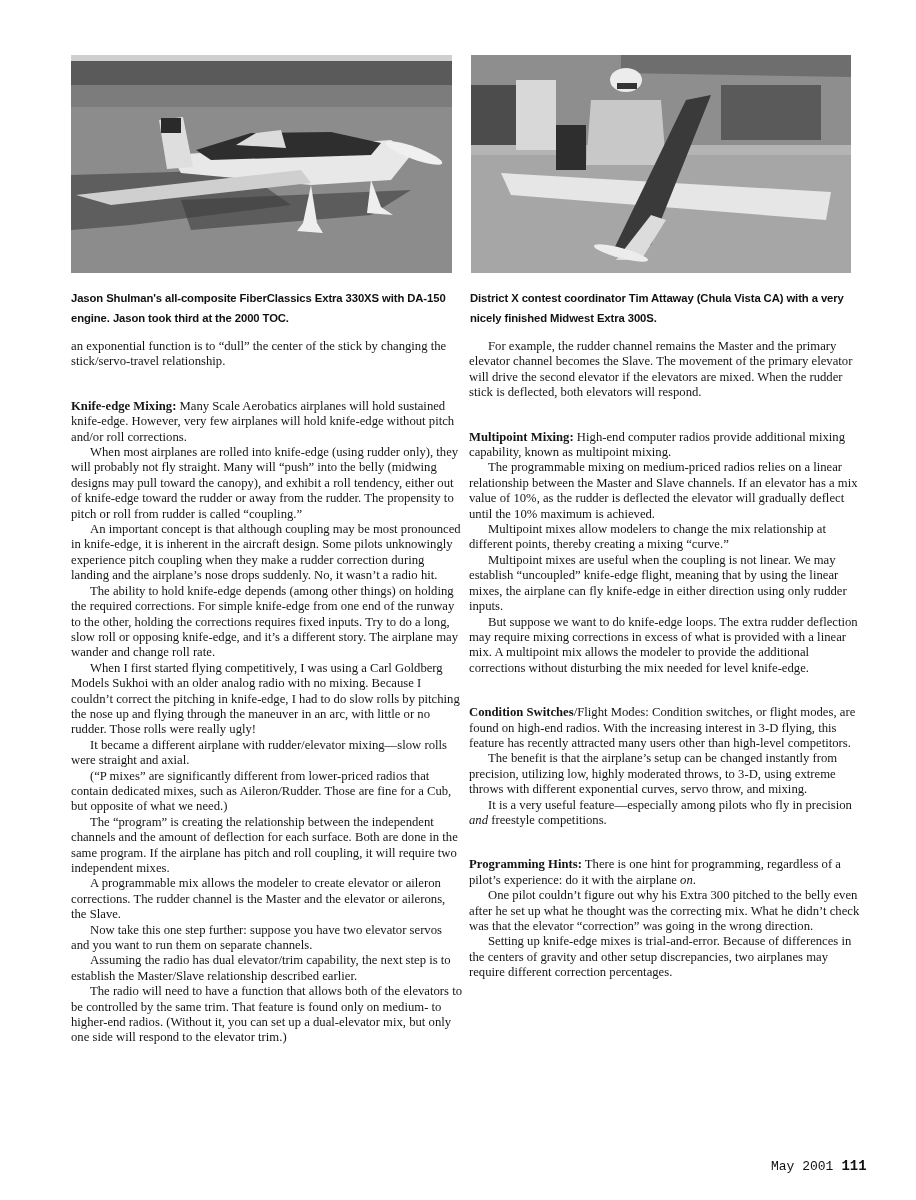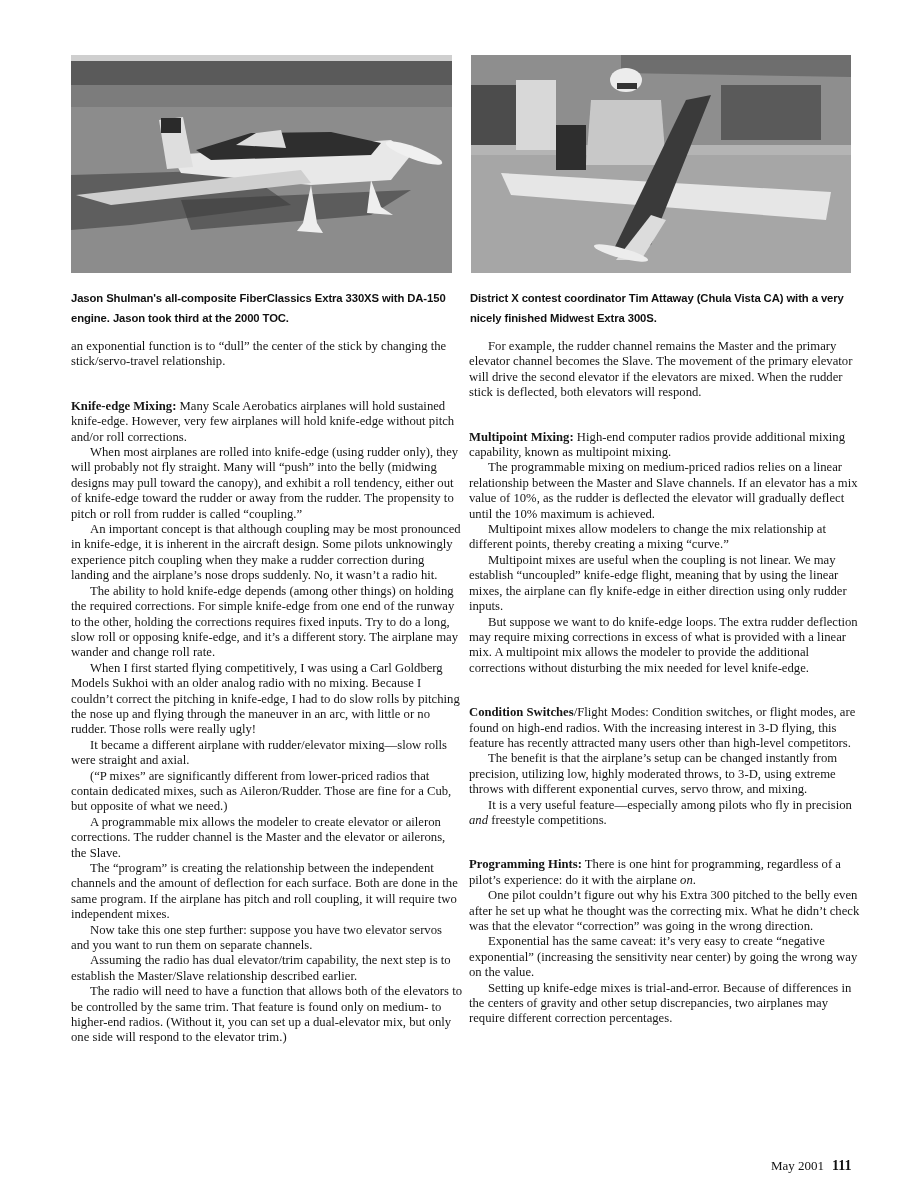--- a/index.html
+++ b/index.html
@@ -12,21 +12,21 @@
   #caption-left { left: 71px; }
   #caption-right { left: 470px; }
   .col { position: absolute; top: 339px; width: 392px; font-family: Liberation Serif, serif; font-size: 12.7px; line-height: 15.4px; color: #151515; }
   #col-left { left: 71px; }
   #col-right { left: 469px; }
   .col p { margin: 0; text-indent: 0; }
   .col p.ind { text-indent: 19px; }
   .col p.sec { margin-top: 29px; }
   .col b { font-weight: bold; }
   .col i { font-style: italic; }
-  .footer { position: absolute; top: 1158px; left: 771px; font-family: Liberation Serif, serif; font-size: 13px; color: #111; white-space: nowrap; }
+  .footer { position: absolute; top: 1158px; left: 771px; font-family: Liberation Mono, monospace; font-size: 13px; color: #111; white-space: nowrap; }
   .footer .pg { font-weight: bold; font-size: 14px; margin-left: 8px; }
 </style>
 </head>
 <body>
 
 <div class="photo" id="photo-left">
   <svg viewBox="0 0 381 218" preserveAspectRatio="none">
     <defs>
       <linearGradient id="gL" x1="0" y1="0" x2="0" y2="1">
         <stop offset="0" stop-color="#8d8d8d"></stop>
@@ -86,37 +86,36 @@
 
 <div class="col" id="col-left">
     <p>an exponential function is to “dull” the center of the stick by changing the stick/servo-travel relationship.</p>
     <p class="sec"><b>Knife-edge Mixing:</b><span> Many Scale Aerobatics airplanes will hold sustained knife-edge. However, very few airplanes will hold knife-edge without pitch and/or roll corrections.</span></p>
     <p class="ind">When most airplanes are rolled into knife-edge (using rudder only), they will probably not fly straight. Many will “push” into the belly (midwing designs may pull toward the canopy), and exhibit a roll tendency, either out of knife-edge toward the rudder or away from the rudder. The propensity to pitch or roll from rudder is called “coupling.”</p>
     <p class="ind">An important concept is that although coupling may be most pronounced in knife-edge, it is inherent in the aircraft design. Some pilots unknowingly experience pitch coupling when they make a rudder correction during landing and the airplane’s nose drops suddenly. No, it wasn’t a radio hit.</p>
     <p class="ind">The ability to hold knife-edge depends (among other things) on holding the required corrections. For simple knife-edge from one end of the runway to the other, holding the corrections requires fixed inputs. Try to do a long, slow roll or opposing knife-edge, and it’s a different story. The airplane may wander and change roll rate.</p>
     <p class="ind">When I first started flying competitively, I was using a Carl Goldberg Models Sukhoi with an older analog radio with no mixing. Because I couldn’t correct the pitching in knife-edge, I had to do slow rolls by pitching the nose up and flying through the maneuver in an arc, with little or no rudder. Those rolls were really ugly!</p>
     <p class="ind">It became a different airplane with rudder/elevator mixing—slow rolls were straight and axial.</p>
     <p class="ind">(“P mixes” are significantly different from lower-priced radios that contain dedicated mixes, such as Aileron/Rudder. Those are fine for a Cub, but opposite of what we need.)</p>
+    <p class="ind">The “program” is creating the relationship between the independent channels and the amount of deflection for each surface. Both are done in the same program. If the airplane has pitch and roll coupling, it will require two independent mixes.</p>
     <p class="ind">A programmable mix allows the modeler to create elevator or aileron corrections. The rudder channel is the Master and the elevator or ailerons, the Slave.</p>
-    <p class="ind">The “program” is creating the relationship between the independent channels and the amount of deflection for each surface. Both are done in the same program. If the airplane has pitch and roll coupling, it will require two independent mixes.</p>
     <p class="ind">Now take this one step further: suppose you have two elevator servos and you want to run them on separate channels.</p>
     <p class="ind">Assuming the radio has dual elevator/trim capability, the next step is to establish the Master/Slave relationship described earlier.</p>
     <p class="ind">The radio will need to have a function that allows both of the elevators to be controlled by the same trim. That feature is found only on medium- to higher-end radios. (Without it, you can set up a dual-elevator mix, but only one side will respond to the elevator trim.)</p>
   </div>
 <div class="col" id="col-right">
     <p class="ind">For example, the rudder channel remains the Master and the primary elevator channel becomes the Slave. The movement of the primary elevator will drive the second elevator if the elevators are mixed. When the rudder stick is deflected, both elevators will respond.</p>
     <p class="sec"><b>Multipoint Mixing:</b><span> High-end computer radios provide additional mixing capability, known as multipoint mixing.</span></p>
     <p class="ind">The programmable mixing on medium-priced radios relies on a linear relationship between the Master and Slave channels. If an elevator has a mix value of 10%, as the rudder is deflected the elevator will gradually deflect until the 10% maximum is achieved.</p>
     <p class="ind">Multipoint mixes allow modelers to change the mix relationship at different points, thereby creating a mixing “curve.”</p>
     <p class="ind">Multipoint mixes are useful when the coupling is not linear. We may establish “uncoupled” knife-edge flight, meaning that by using the linear mixes, the airplane can fly knife-edge in either direction using only rudder inputs.</p>
     <p class="ind">But suppose we want to do knife-edge loops. The extra rudder deflection may require mixing corrections in excess of what is provided with a linear mix. A multipoint mix allows the modeler to provide the additional corrections without disturbing the mix needed for level knife-edge.</p>
     <p class="sec"><b>Condition Switches</b><span>/Flight Modes: Condition switches, or flight modes, are found on high-end radios. With the increasing interest in 3-D flying, this feature has recently attracted many users other than high-level competitors.</span></p>
     <p class="ind">The benefit is that the airplane’s setup can be changed instantly from precision, utilizing low, highly moderated throws, to 3-D, using extreme throws with different exponential curves, servo throw, and mixing.</p>
     <p class="ind"><span>It is a very useful feature—especially among pilots who fly in precision </span><i>and</i><span> freestyle competitions.</span></p>
     <p class="sec"><b>Programming Hints:</b><span> There is one hint for programming, regardless of a pilot’s experience: do it with the airplane </span><i>on</i><span>.</span></p>
     <p class="ind">One pilot couldn’t figure out why his Extra 300 pitched to the belly even after he set up what he thought was the correcting mix. What he didn’t check was that the elevator “correction” was going in the wrong direction.</p>
-    <p class="ind">Exponential has the same caveat: it’s very easy to create “negative exponential” (increasing the sensitivity near center) by going the wrong way on the value.</p>
     <p class="ind">Setting up knife-edge mixes is trial-and-error. Because of differences in the centers of gravity and other setup discrepancies, two airplanes may require different correction percentages.</p>
   </div>
 
 <div class="footer">
   <span>May 2001</span><span class="pg">111</span>
 </div>
 
 </body></html>

